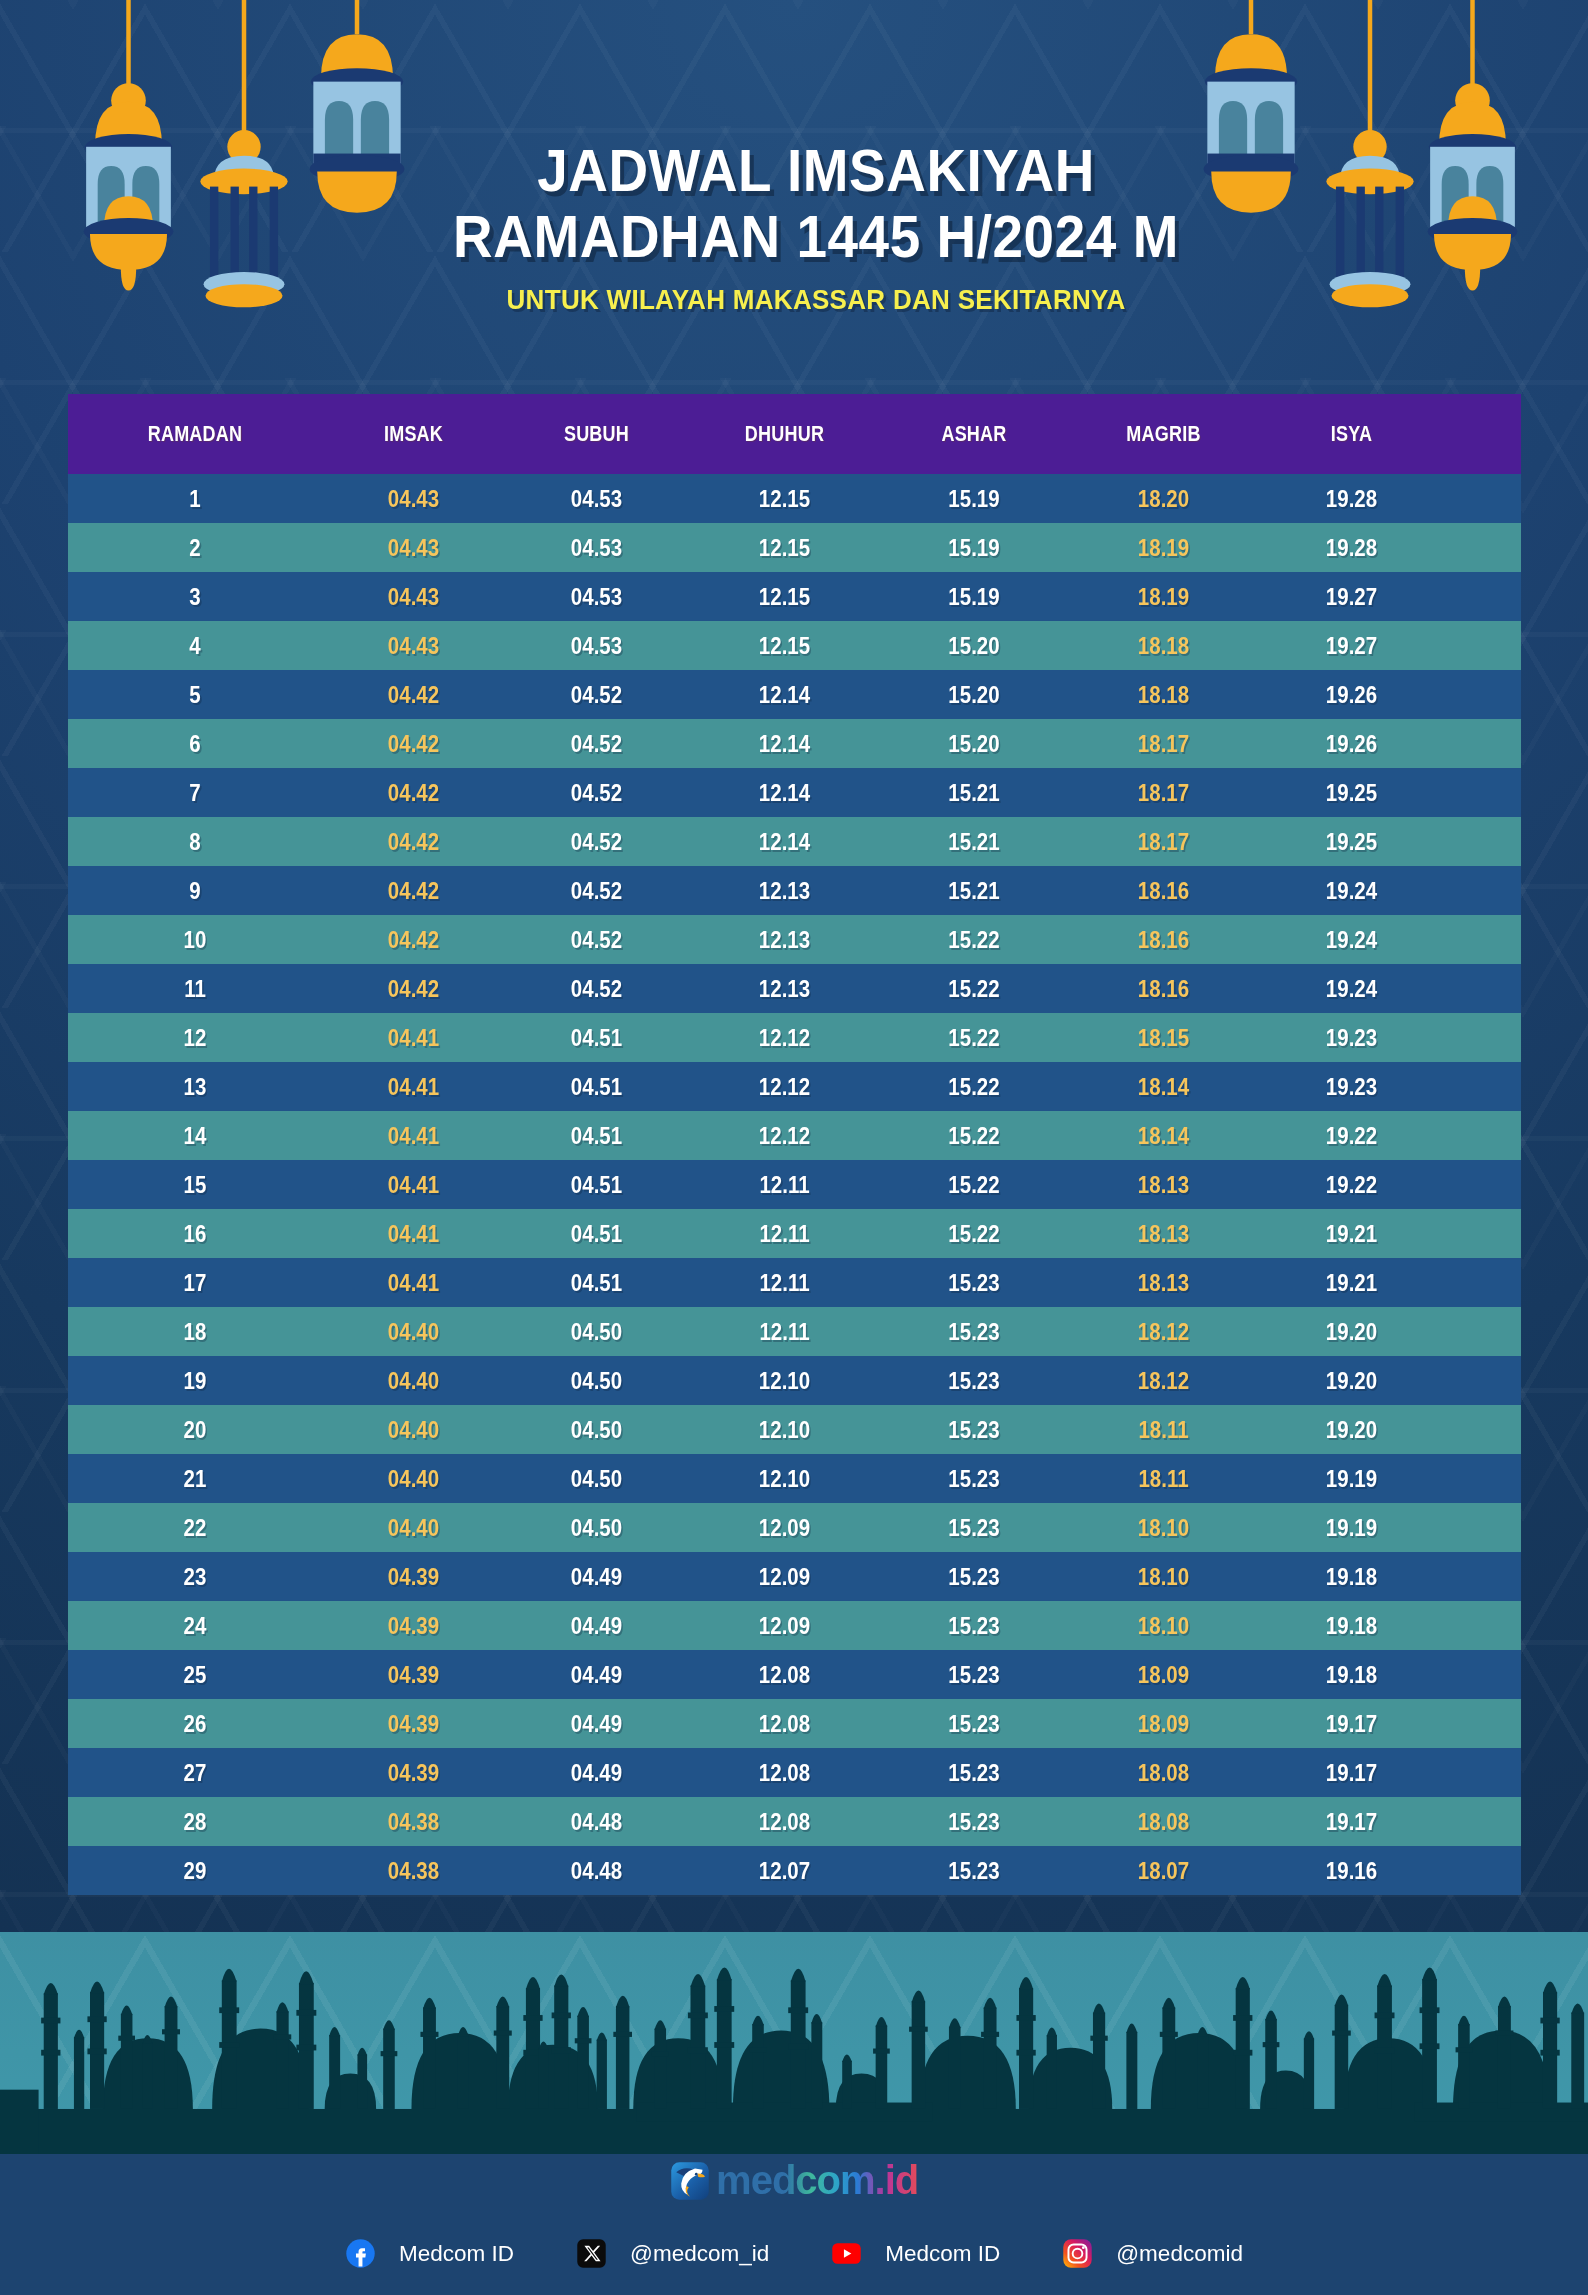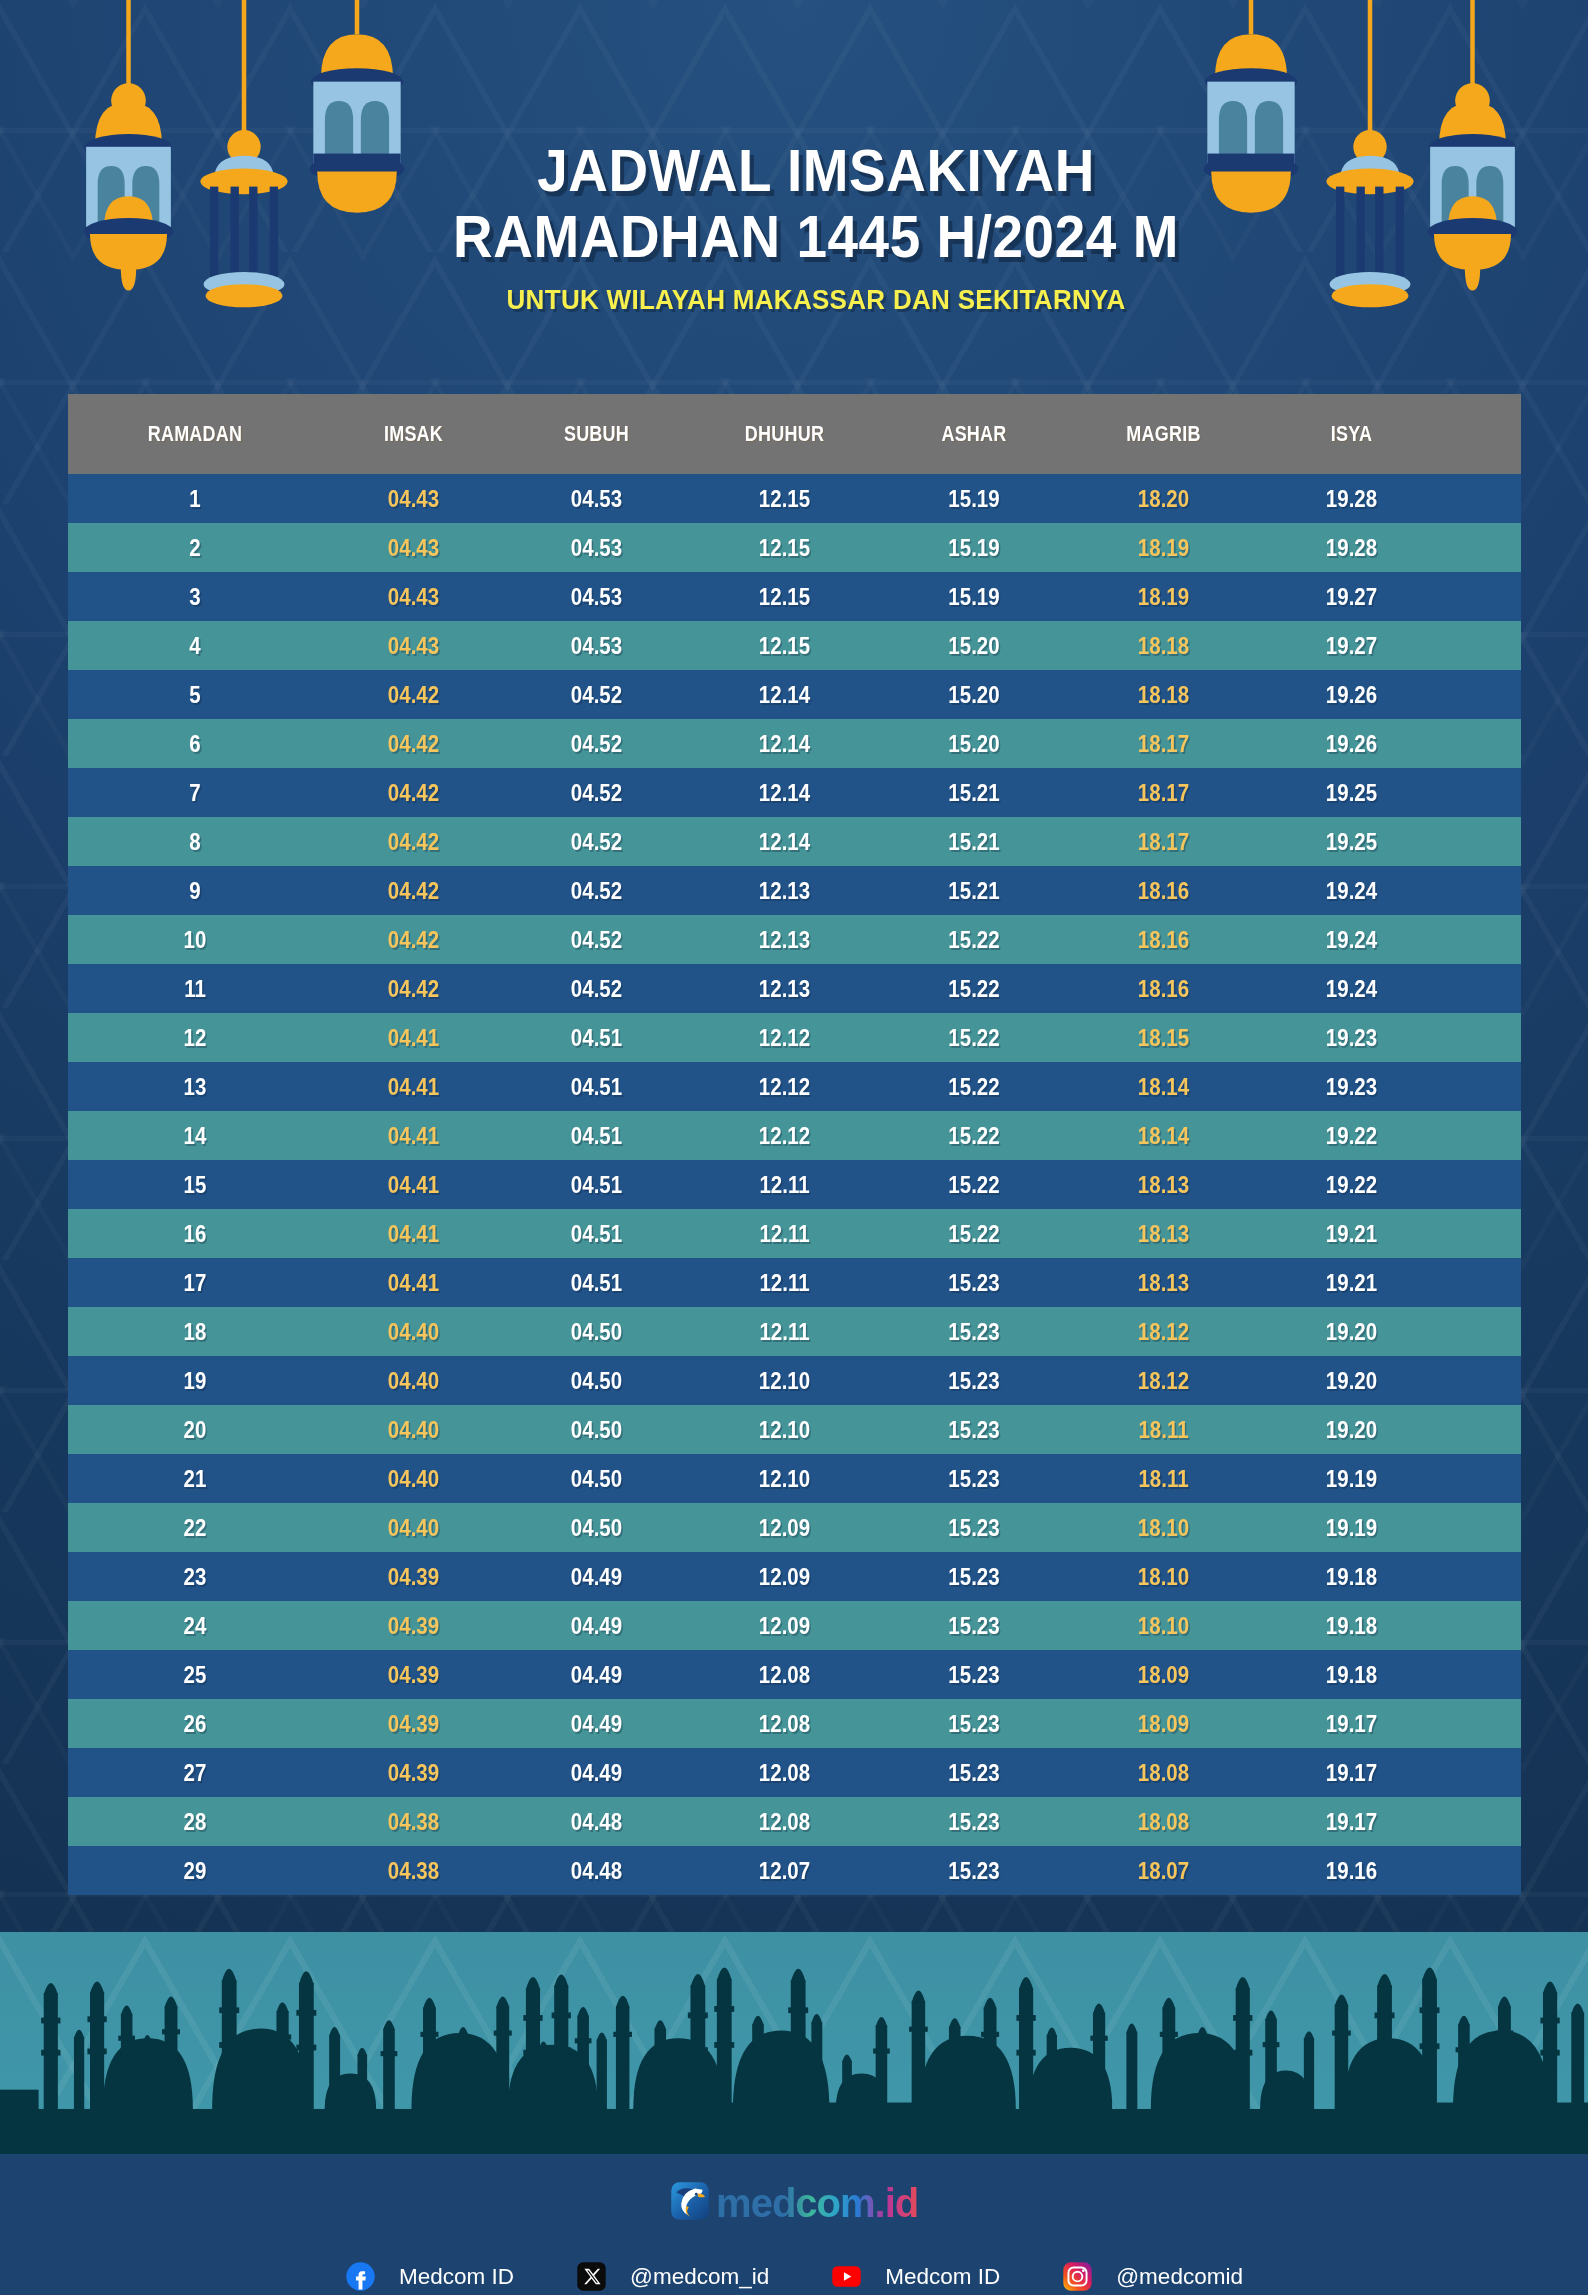--- a/index.html
+++ b/index.html
@@ -86,21 +86,21 @@
     left:68px; top:394px; width:1453px;
     z-index:6;
   }
   .trow {
     display:flex;
     width:100%;
     align-items:center;
   }
   .thead {
     height:80px;
-    background:#737373;
+    background:#4c1d95;
   }
   .thead .cell {
     color:#ffffff;
     font-weight:bold;
     font-size:22.5px;
     letter-spacing:0.3px;
     transform:scaleX(.80);
     text-shadow:1.3px 1.3px 0 rgba(120,70,0,.25);
   }
   .tbody .trow { height:49px; }
@@ -133,22 +133,22 @@
     z-index:5; pointer-events:none;
   }
   .skyline svg { display:block; width:100%; height:100%; }
 
   
   .footer {
     position:absolute; left:0; right:0; top:2151px; bottom:0;
     z-index:7; text-align:center;
   }
   .logo-row {
-    margin-top:30px;
-    display:flex; justify-content:center; gap:6.4px;
+    margin-top:7px;
+    display:flex; justify-content:center; align-items:center; gap:6.4px;
   }
   .logo-mark { width:40px; height:40px; }
   .logo-text {
     font-size:40px; font-weight:bold; letter-spacing:-1px;
     background:linear-gradient(90deg,#2f6fa8 0%, #2f6fa8 34%, #3fb89c 47%, #2da3c9 60%, #2b7bd4 70%, #b8359a 84%, #e34b5a 100%);
     -webkit-background-clip:text; background-clip:text;
     -webkit-text-fill-color:transparent; color:transparent;
   }
 
   .social-row {

